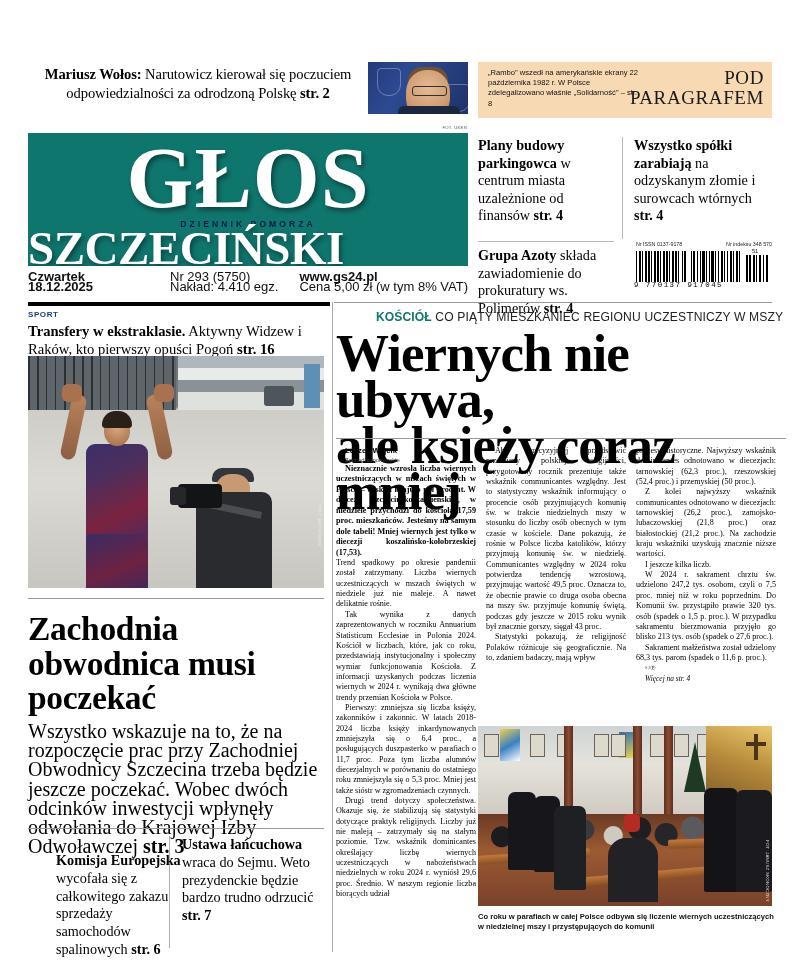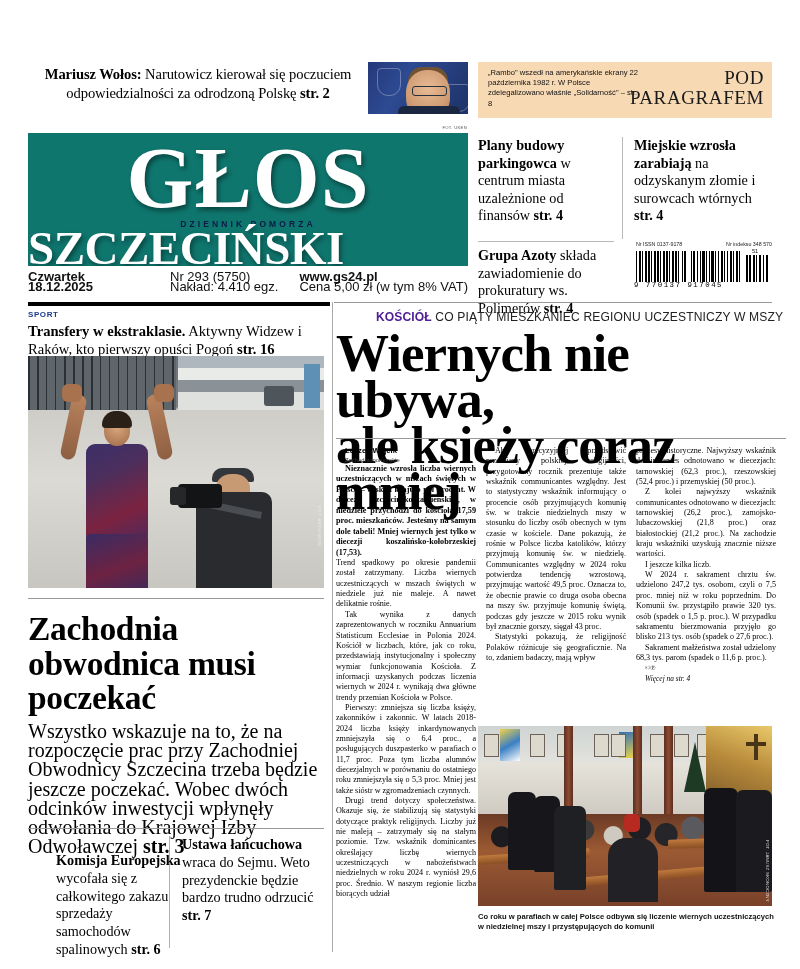--- a/index.html
+++ b/index.html
@@ -483,21 +483,21 @@
   .art-kicker {
     font-family: "Liberation Sans", sans-serif;
     font-size: 12.1px;
     letter-spacing: 0.15px;
     color: #222;
     margin: 0 0 6px 0;
     white-space: nowrap;
   }
   .art-kicker .dept {
     font-weight: bold;
-    color: #4c1d95;
+    color: #0f766e;
     letter-spacing: 0.1px;
     padding-left: 40px;
   }
   .art-head {
     font-family: "Liberation Serif", serif;
     font-weight: bold;
     font-size: 53px;
     line-height: 46px;
     letter-spacing: -0.9px;
     margin: 0;
@@ -735,21 +735,21 @@
   </div>
 
   <div class="teasers">
     <div class="teaser-col-div"></div>
 
     <div class="teaser t1">
       <b>Plany budowy parkingowca</b><span> w centrum miasta uzależnione od finansów </span><b>str. 4</b>
     </div>
 
     <div class="teaser t2">
-      <b>Miejskie wzrosła zarabiają</b><span> na odzyskanym złomie i surowcach wtórnych </span><b>str. 4</b>
+      <b>Wszystko spółki zarabiają</b><span> na odzyskanym złomie i surowcach wtórnych </span><b>str. 4</b>
     </div>
 
     <div class="teaser-hr"></div>
 
     <div class="teaser t3">
       <b>Grupa Azoty</b><span> składa zawiadomienie do prokuratury ws. Polimerów </span><b>str. 4</b>
     </div>
 
     <div class="barcode-box">
       <div class="bc-labels">

